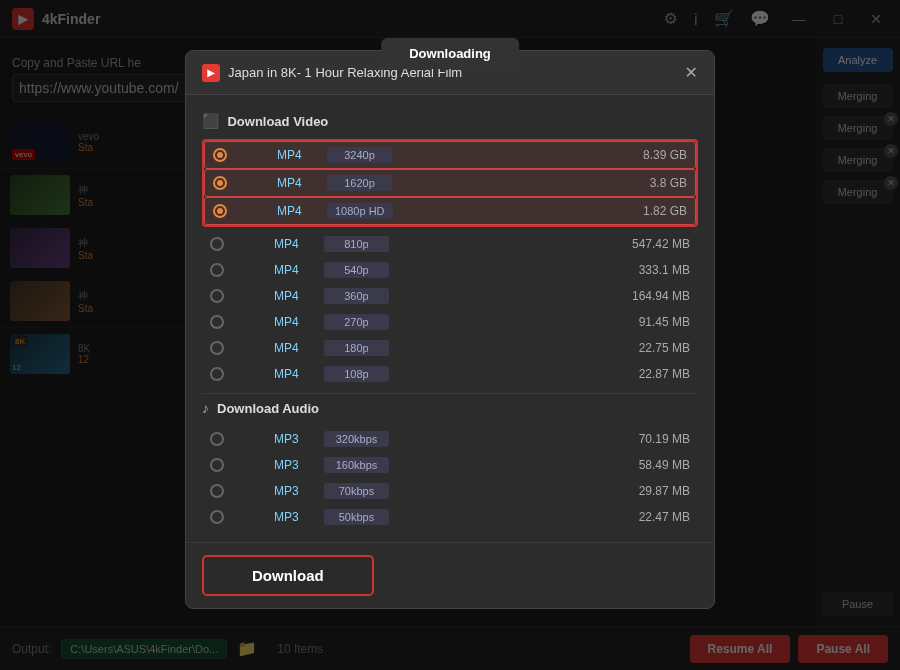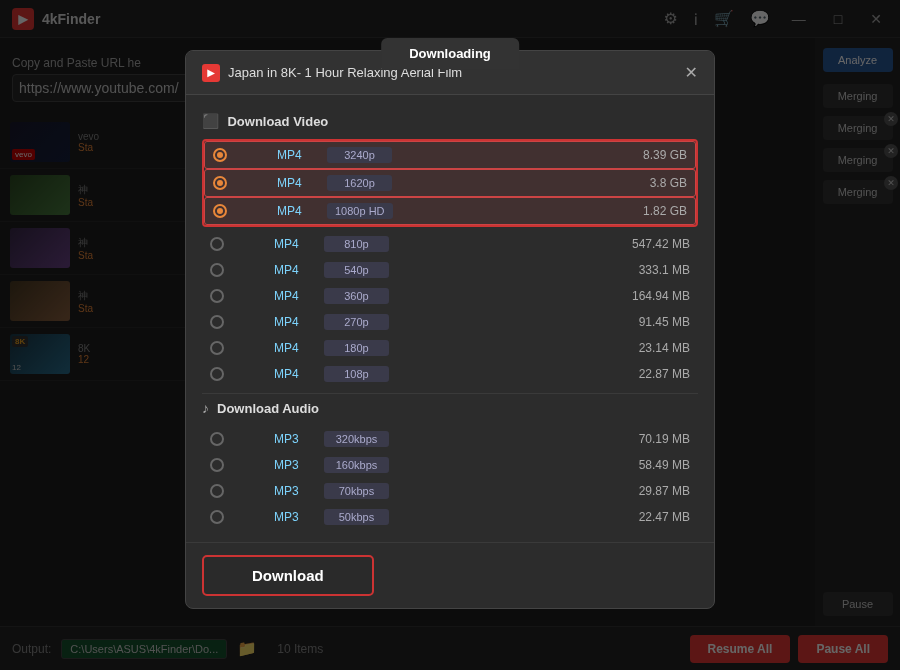--- a/index.html
+++ b/index.html
@@ -632,21 +632,21 @@
       <div class="quality-row">
         <div class="radio-btn"></div>
         <span class="format-label">MP4</span>
         <span class="resolution-badge">270p</span>
         <span class="file-size">91.45 MB</span>
       </div>
       <div class="quality-row">
         <div class="radio-btn"></div>
         <span class="format-label">MP4</span>
         <span class="resolution-badge">180p</span>
-        <span class="file-size">23.14 MB</span>
+        <span class="file-size">22.75 MB</span>
       </div>
       <div class="quality-row">
         <div class="radio-btn"></div>
         <span class="format-label">MP4</span>
         <span class="resolution-badge">108p</span>
         <span class="file-size">22.87 MB</span>
       </div>
 
       <div class="divider-line"></div>
 

